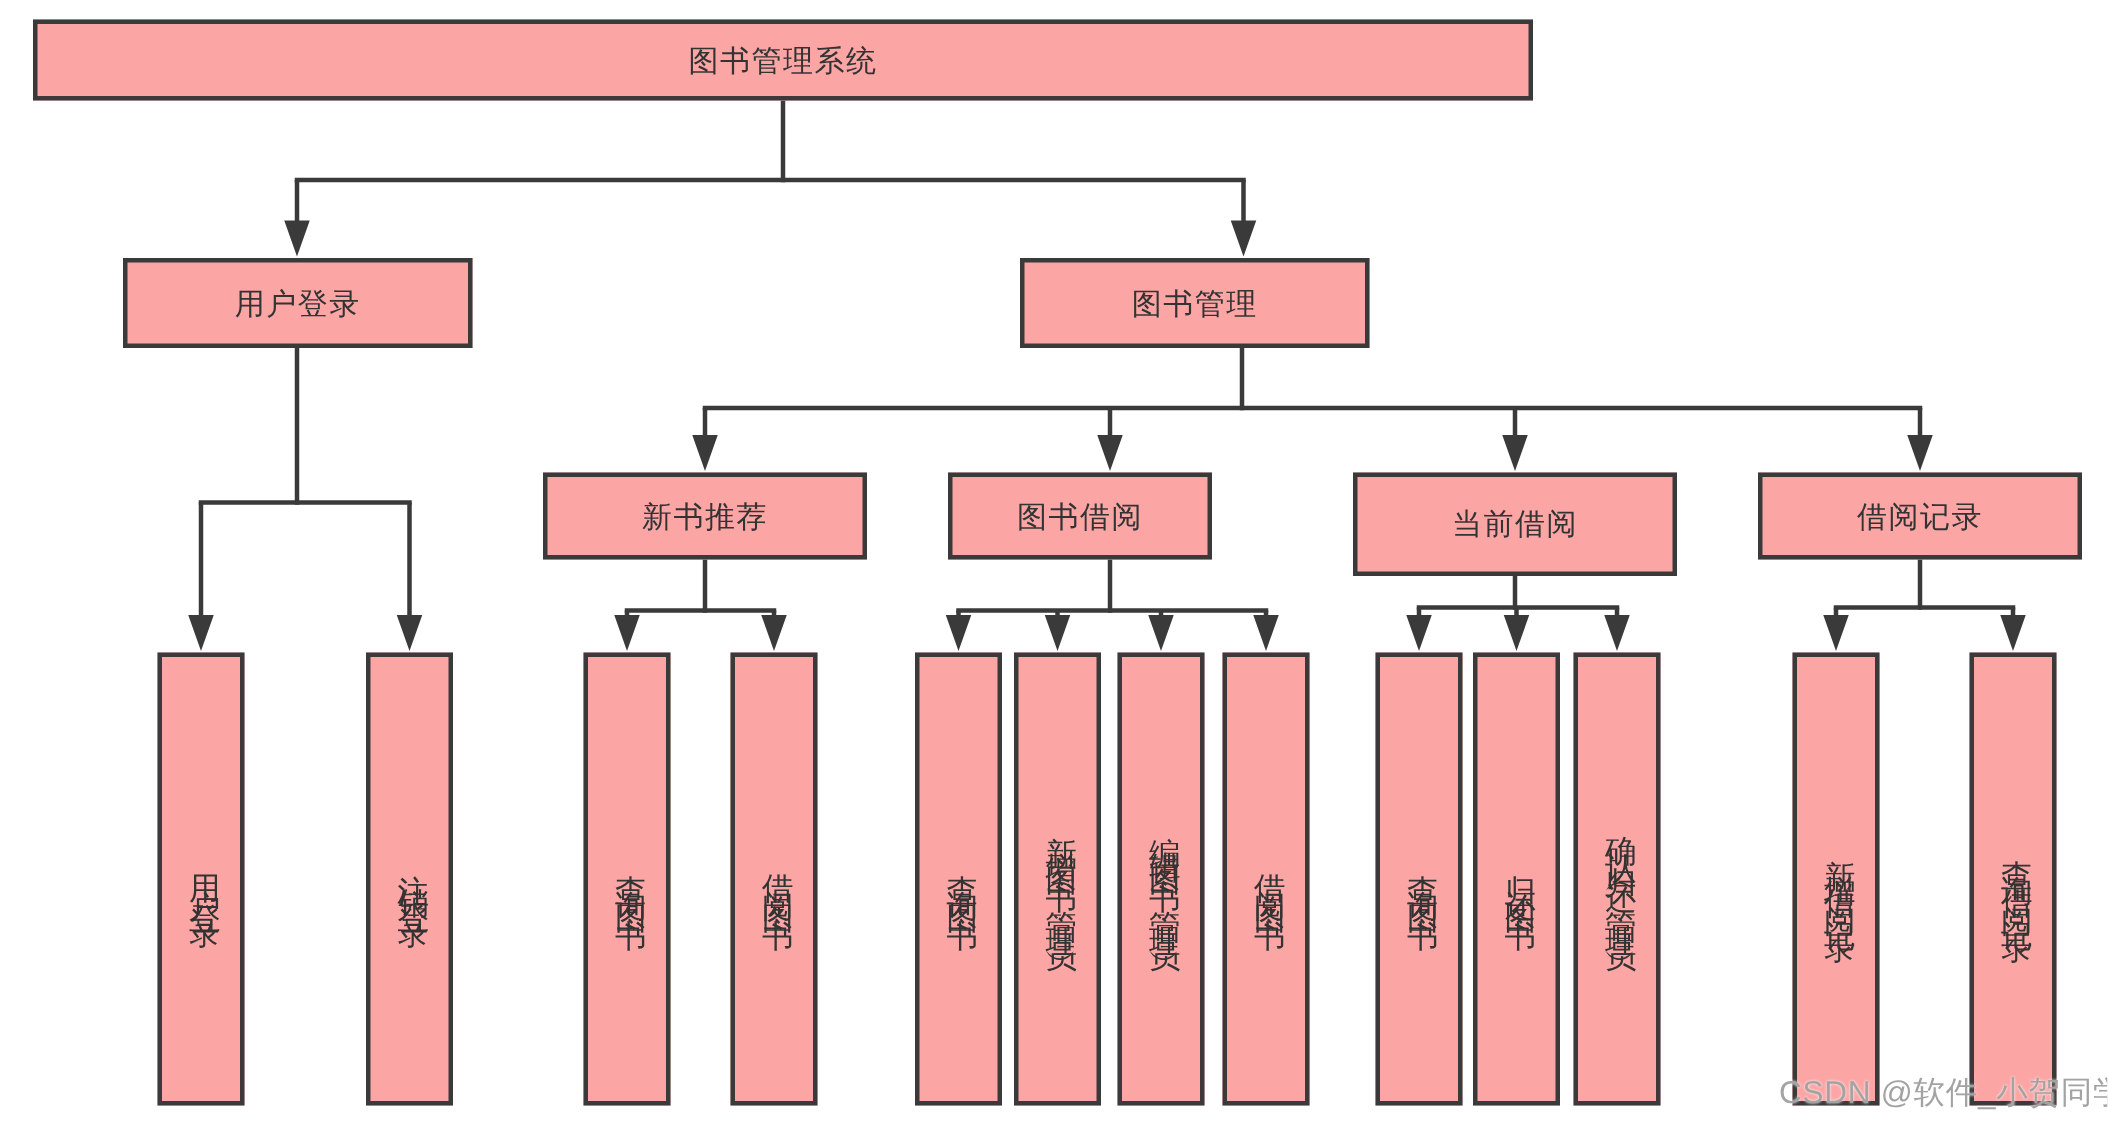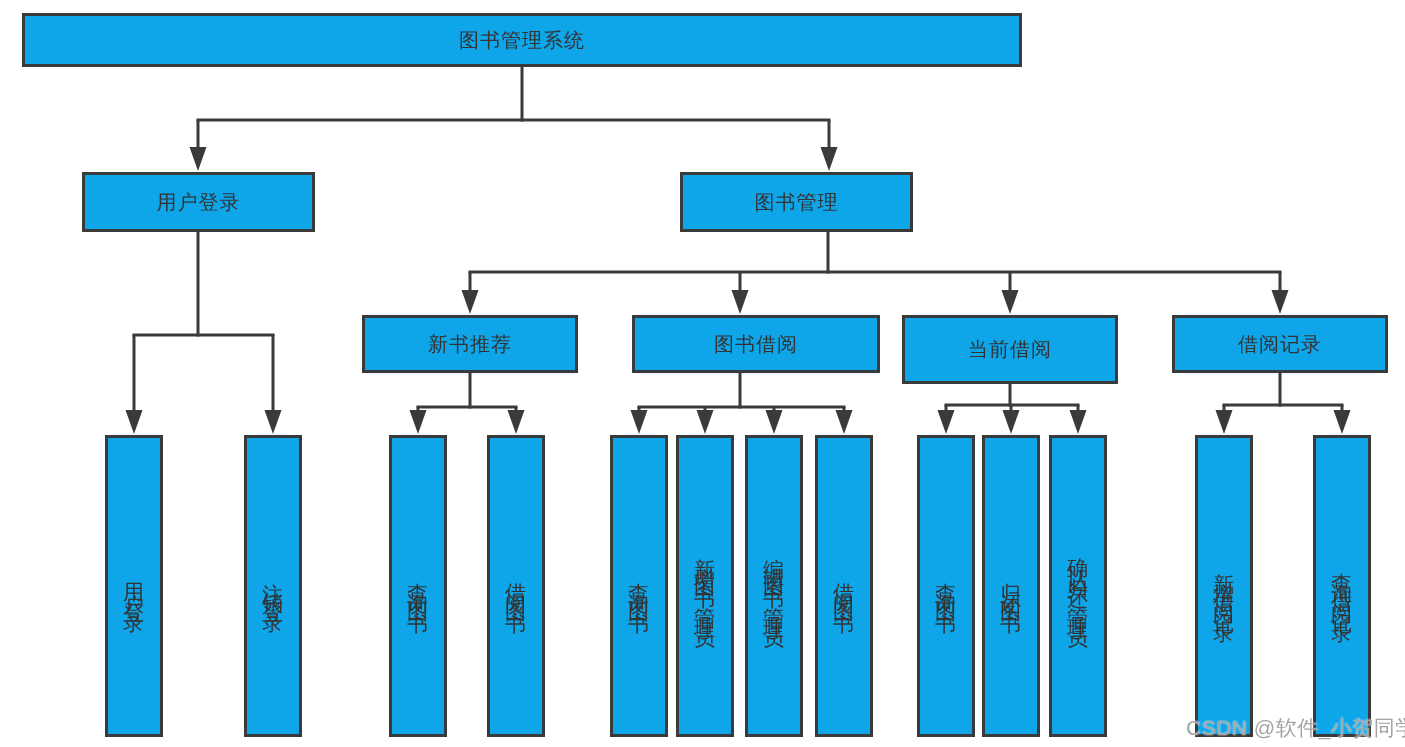--- a/index.html
+++ b/index.html
@@ -13,30 +13,31 @@
   .connectors {
     position:absolute; left:0; top:0;
     width:1405px; height:747px;
     pointer-events:none;
   }
   .connectors line { stroke:#3a3a3a; stroke-width:3; }
   .connectors polygon { fill:#3a3a3a; }
   .box {
     position:absolute;
     box-sizing:border-box;
-    background:#0ea5e9;
+    background:#fca5a5;
     border:3px solid #3a3a3a;
     display:flex;
     align-items:center;
     justify-content:center;
     color:#333333;
     font-size:20px;
     letter-spacing:1px;
     white-space:nowrap;
     z-index:2;
+    font-family:Liberation Mono, monospace;
   }
   .box.v {
     writing-mode:vertical-rl;
     font-size:21px;
     letter-spacing:10px;
     line-height:1;
   }
   .watermark {
     position:absolute;
     left:1186px; top:714px;
@@ -121,21 +122,21 @@
       <polygon points="1333.5,410 1350.5,410 1342,434"></polygon>
     </g>
   </svg>
 
   <div class="box" style="left:22px; top:13px; width:1000px; height:54px;">图书管理系统</div>
 
   <div class="box" style="left:82px; top:172px; width:233px; height:60px;">用户登录</div>
   <div class="box" style="left:680px; top:172px; width:233px; height:60px;">图书管理</div>
 
   <div class="box" style="left:362px; top:315px; width:216px; height:58px;text-align:center;">新书推荐</div>
-  <div class="box" style="left:632px; top:315px; width:248px; height:58px;">图书借阅</div>
+  <div class="box" style="left:632px; top:315px; width:176px; height:58px;">图书借阅</div>
   <div class="box" style="left:902px; top:315px; width:216px; height:69px;">当前借阅</div>
   <div class="box" style="left:1172px; top:315px; width:216px; height:58px;">借阅记录</div>
 
   <div class="box v" style="left:105px; top:435px; width:58px; height:302px;">用户登录</div>
   <div class="box v" style="left:244px; top:435px; width:58px; height:302px;">注销登录</div>
 
   <div class="box v" style="left:389px; top:435px; width:58px; height:302px;">查询图书</div>
   <div class="box v" style="left:487px; top:435px; width:58px; height:302px;">借阅图书</div>
 
   <div class="box v" style="left:610px; top:435px; width:58px; height:302px;">查询图书</div>

